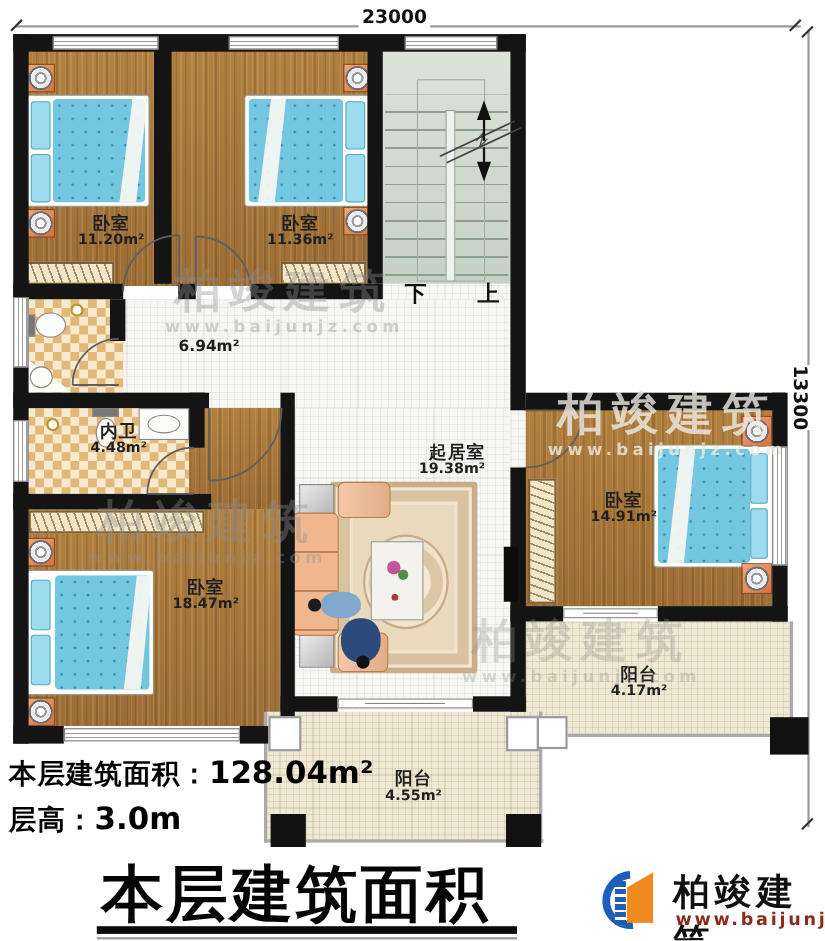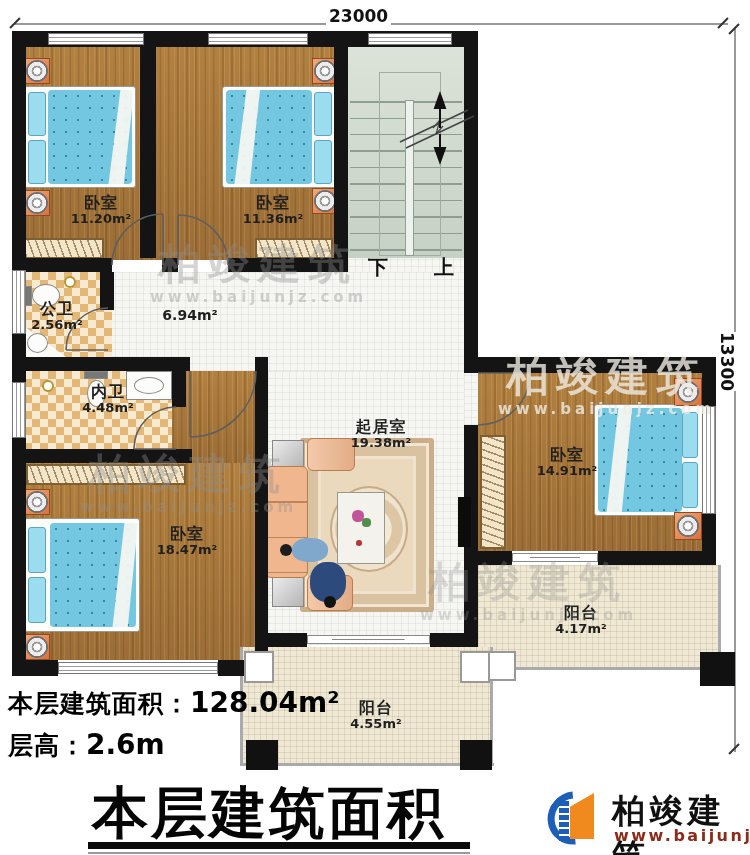--- a/index.html
+++ b/index.html
@@ -266,29 +266,25 @@
     <span class="rname">卧室</span>
     <span class="rarea">11.20m²</span>
   </div>
   <div class="room-label" style="left:213px;top:194px;width:120px;">
     <span class="rname">卧室</span>
     <span class="rarea">11.36m²</span>
   </div>
   <div class="room-label" style="left:130px;top:308px;width:120px;">
     <span class="rarea" style="font-size:14px;">6.94m²</span>
   </div>
-  <div class="room-label" style="left:17px;top:300px;width:80px;">
-    <span class="rname">公卫</span>
-    <span class="rarea">2.56m²</span>
-  </div>
   <div class="room-label" style="left:68px;top:383px;width:80px;">
     <span class="rname">内卫</span>
     <span class="rarea">4.48m²</span>
   </div>
-  <div class="room-label" style="left:321px;top:418px;width:120px;">
+  <div class="room-label" style="left:321px;top:402px;width:120px;text-align:right;">
     <span class="rname">起居室</span>
     <span class="rarea">19.38m²</span>
   </div>
   <div class="room-label" style="left:127px;top:525px;width:120px;">
     <span class="rname">卧室</span>
     <span class="rarea">18.47m²</span>
   </div>
   <div class="room-label" style="left:507px;top:446px;width:120px;">
     <span class="rname">卧室</span>
     <span class="rarea">14.91m²</span>
@@ -327,21 +323,21 @@
   <div class="dimtext" style="left:326px;top:6px;">23000</div>
   <div class="dimline" style="left:734px;top:28px;width:2px;height:724px;"></div>
   <div class="tick" style="left:727px;top:28px;"></div>
   <div class="tick" style="left:727px;top:748px;"></div>
   <div class="dimtext dimtext-v" style="left:714px;top:332px;">13300</div>
 
   <div class="foot" style="left:8px;top:686px;">
     <span class="lab">本层建筑面积：</span><span class="val">128.04m²</span>
   </div>
   <div class="foot" style="left:8px;top:728px;">
-    <span class="lab">层高：</span><span class="val">2.6m</span>
+    <span class="lab">层高：</span><span class="val">3.0m</span>
   </div>
 
   <div class="title-cn" style="left:92px;top:776px;">本层建筑面积</div>
   <div class="rule1" style="left:88px;top:842px;width:382px;height:7px;"></div>
   <div class="rule2" style="left:88px;top:852px;width:382px;height:2px;"></div>
 
   <div class="abs" style="left:546px;top:785px;width:200px;height:66px;z-index:70;">
     <div class="abs" style="left:0;top:0;width:62px;height:64px;">
       <div class="arc1" style="left:2px;top:6px;"></div>
       <div class="bldgB" style="left:13px;top:16px;width:10px;height:40px;"></div>

